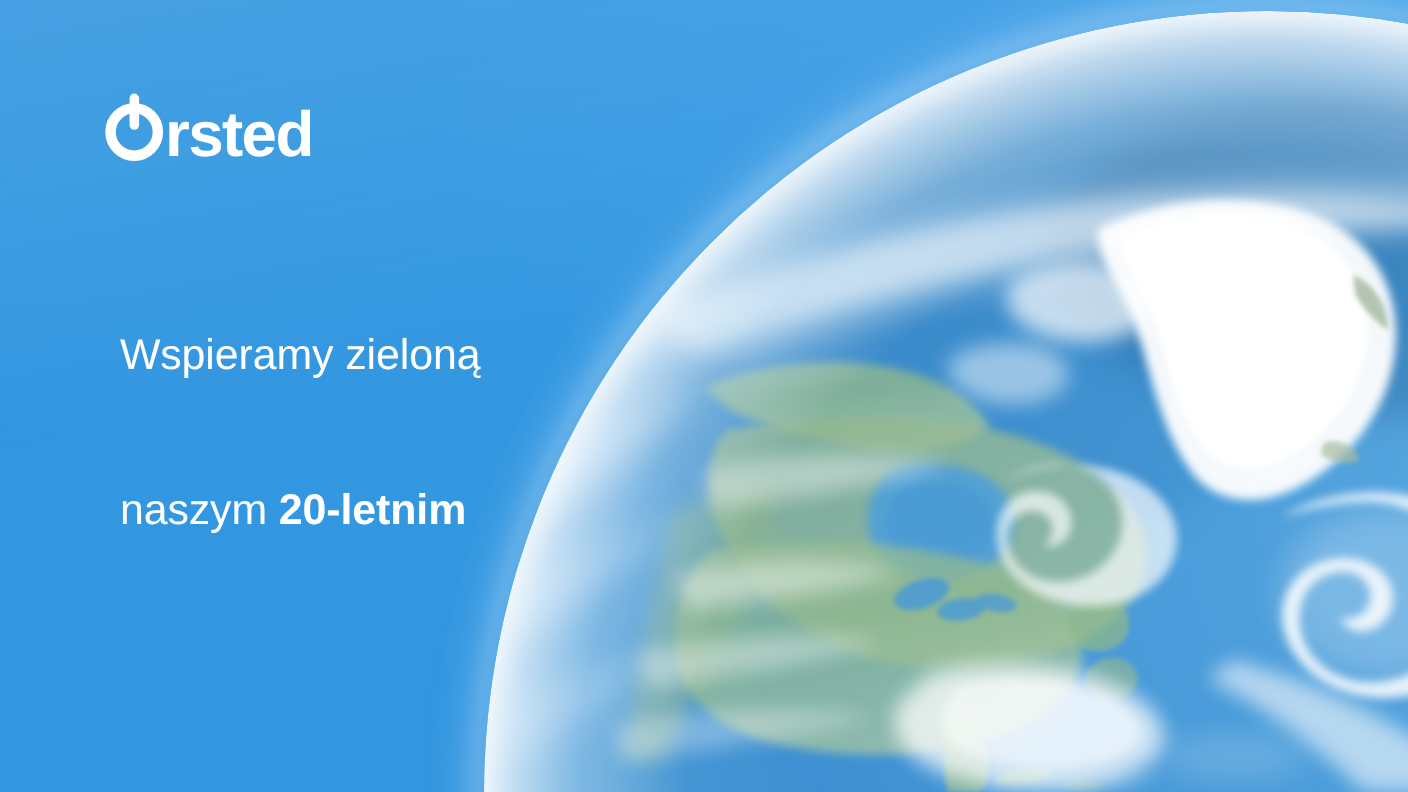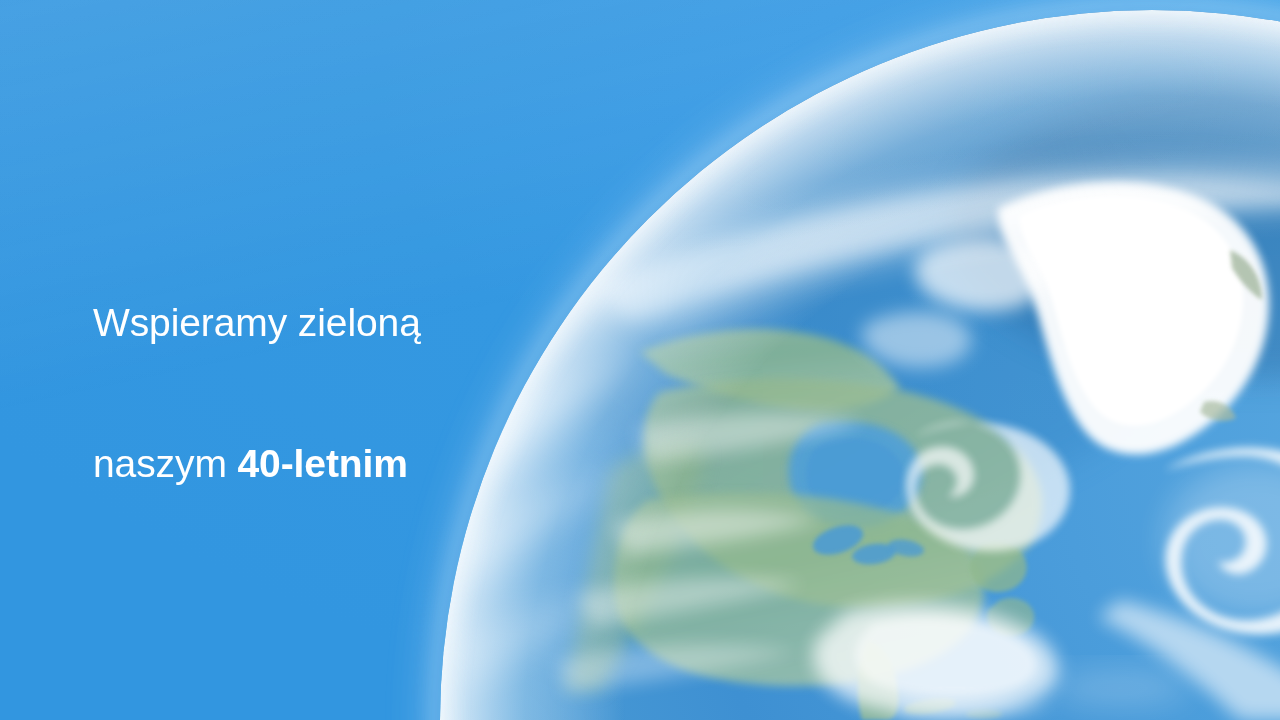--- a/index.html
+++ b/index.html
@@ -73,21 +73,21 @@
     width: 420px;
     color: #ffffff;
     font-size: 39px;
     line-height: 47px;
     font-weight: 300;
     letter-spacing: -0.1px;
     white-space: pre-wrap;
     text-shadow: 0 0 1px rgba(255,255,255,0.10);
   }
   .headline .b { font-weight: 700; }
-  .headline .ln { display: block; }
+  .headline .ln { display: block; margin-left: 16px; }
 </style>
 </head>
 <body>
 
 <div id="stage">
 
   <div class="bg-base"></div>
 
   <div class="globe-wrap">
     <div class="globe-glow"></div>
@@ -262,21 +262,34 @@
 
       <g>
         <circle cx="1152" cy="722" r="716" fill="none" stroke="#eaf5ff" stroke-opacity="0.55" stroke-width="7" filter="url(#softMed)"></circle>
         <circle cx="1152" cy="722" r="724" fill="none" stroke="#cfe8fb" stroke-opacity="0.30" stroke-width="16" filter="url(#softBig)"></circle>
       </g>
     </svg>
   </div>
 
   <div class="bg-topsheen"></div>
 
+  <div class="logo">
+    <svg width="230" height="66" viewBox="0 0 230 66">
+
+      <g>
+        <circle cx="30" cy="36" r="21.5" fill="none" stroke="#ffffff" stroke-width="9.5"></circle>
+        <rect x="25.8" y="1" width="8.6" height="33" rx="4.3" fill="#ffffff"></rect>
+      </g>
+
+      <g fill="#ffffff">
+        <text x="58" y="58" font-family="'Liberation Sans', sans-serif" font-size="58" font-weight="700" letter-spacing="-1.5">rsted</text>
+      </g>
+    </svg>
+  </div>
 
   <div class="headline">
     <span class="ln"><span>Wspieramy zieloną</span></span>
-    <span class="ln"><span>naszym </span><span class="b">40-letnim</span></span>
+    <span class="ln"><span>naszym </span><span class="b">20-letnim</span></span>
     
     
   </div>
 
 </div>
 
 </body></html>

